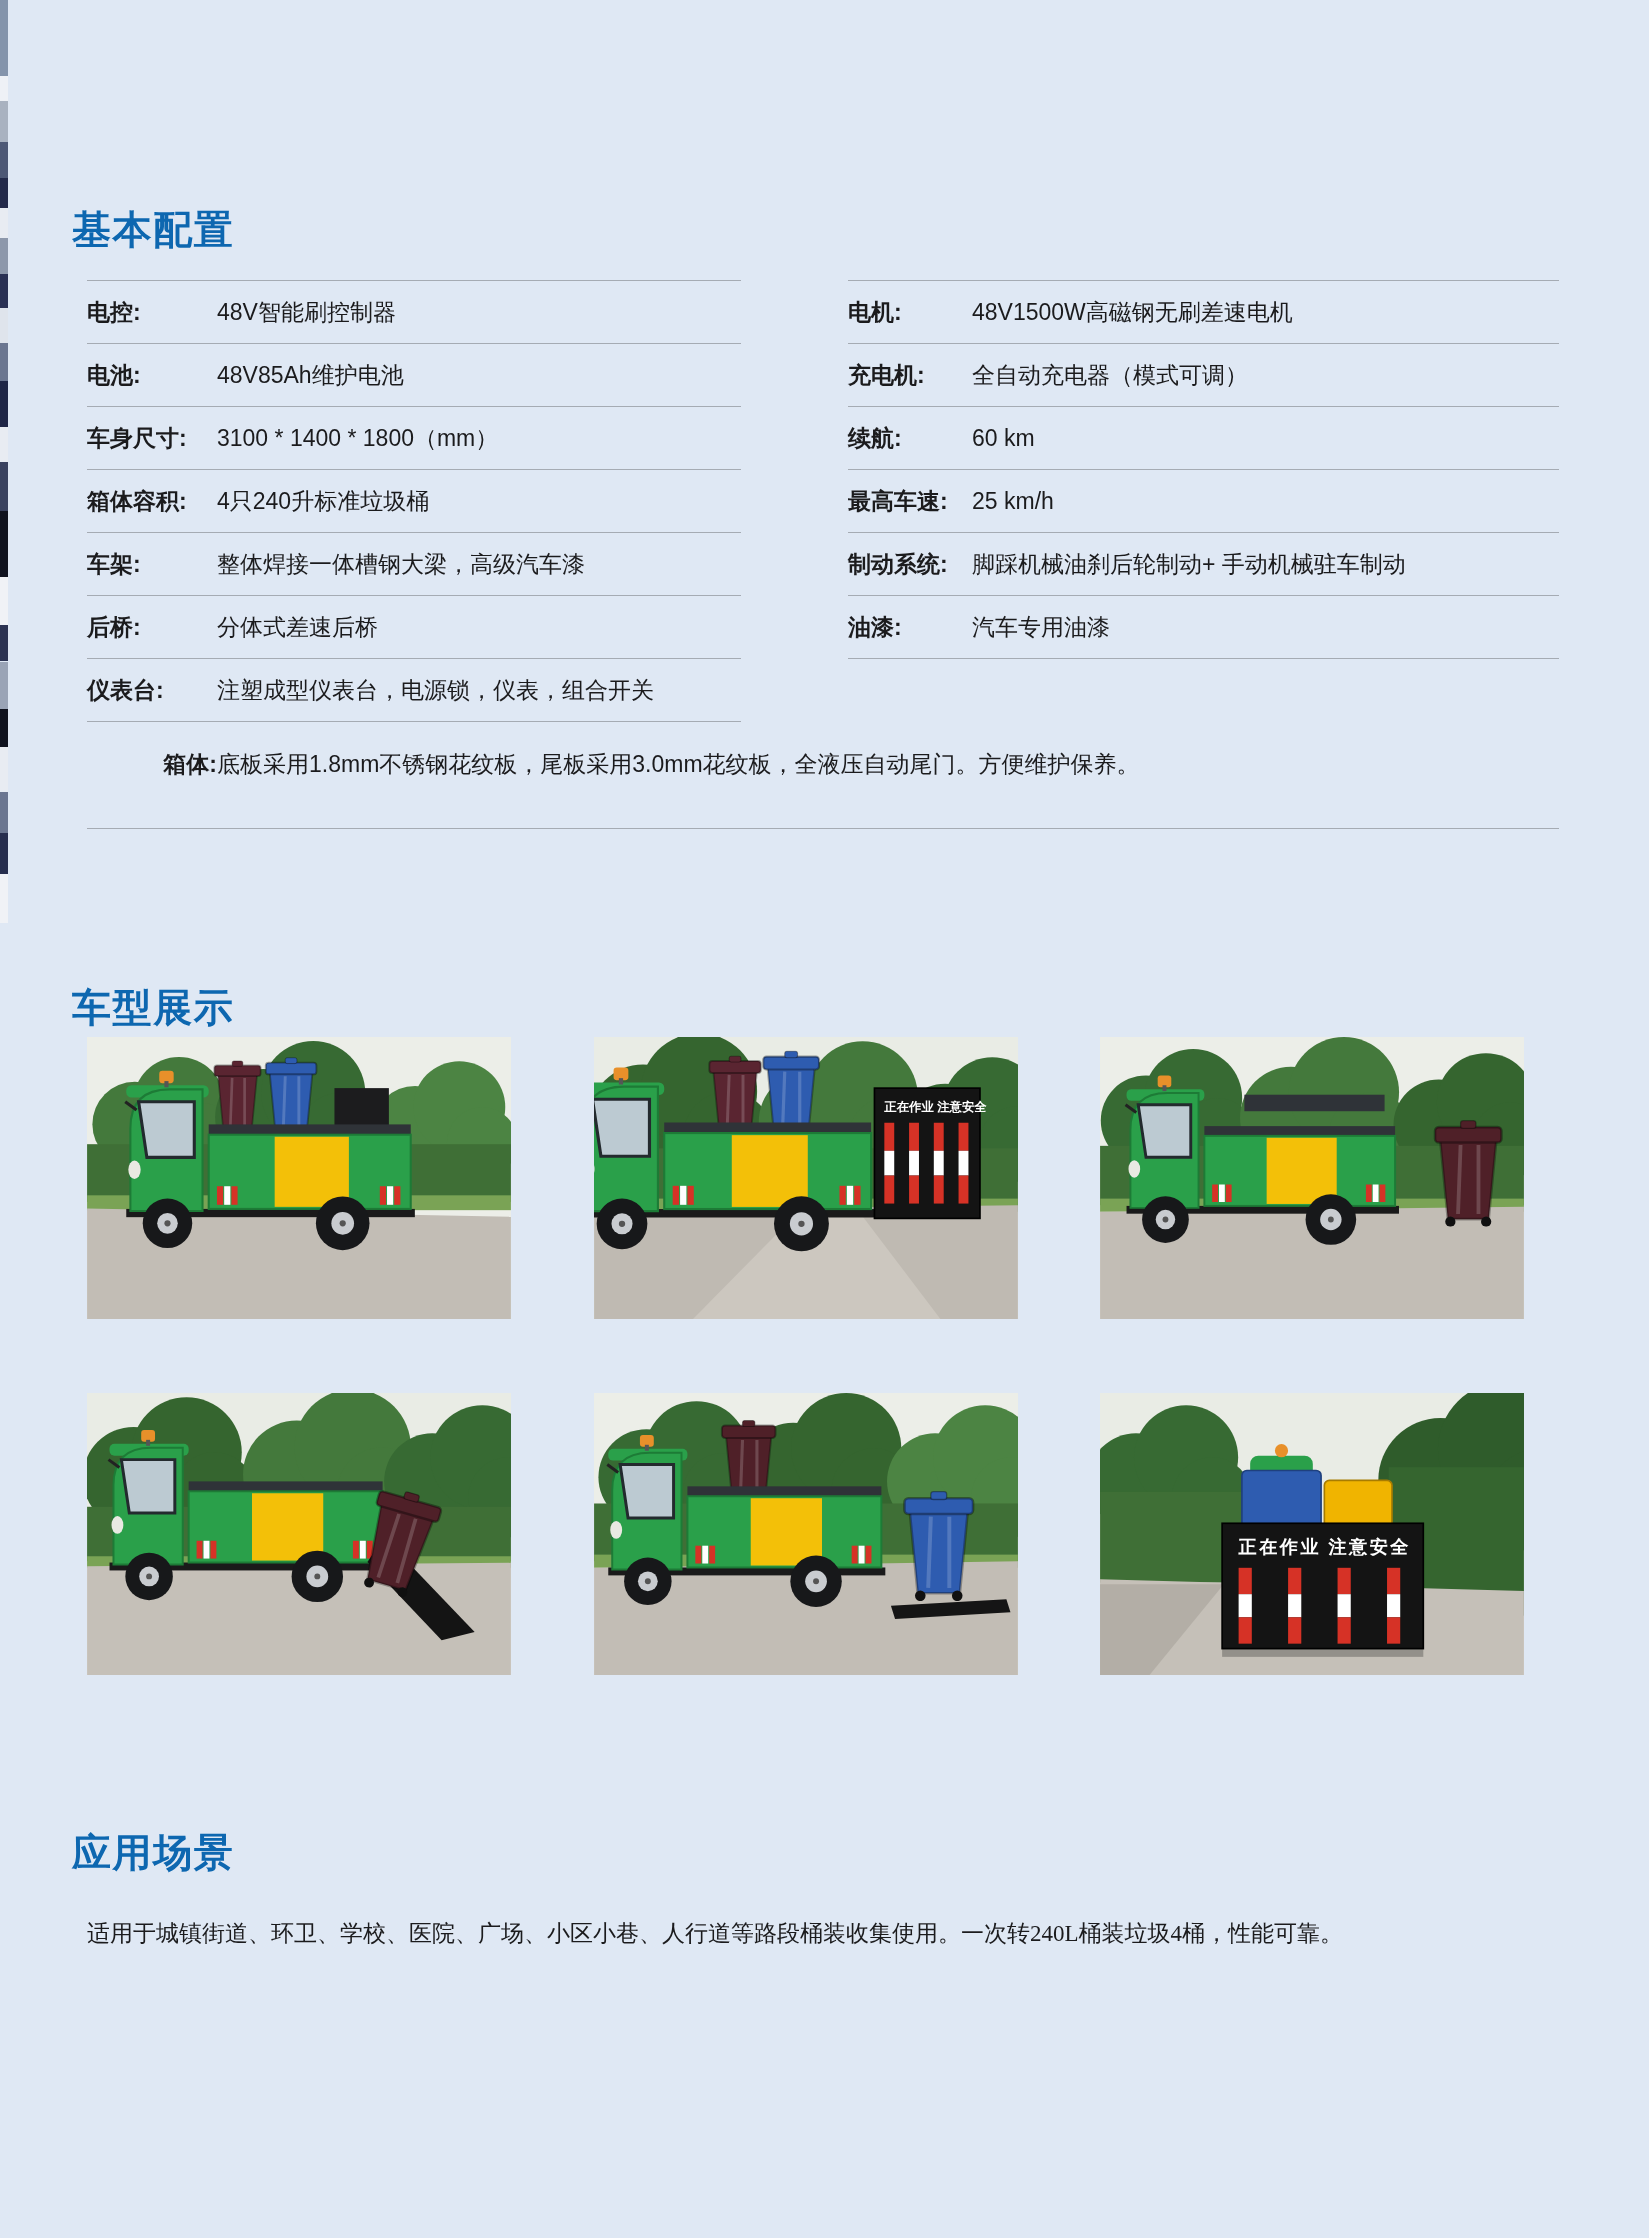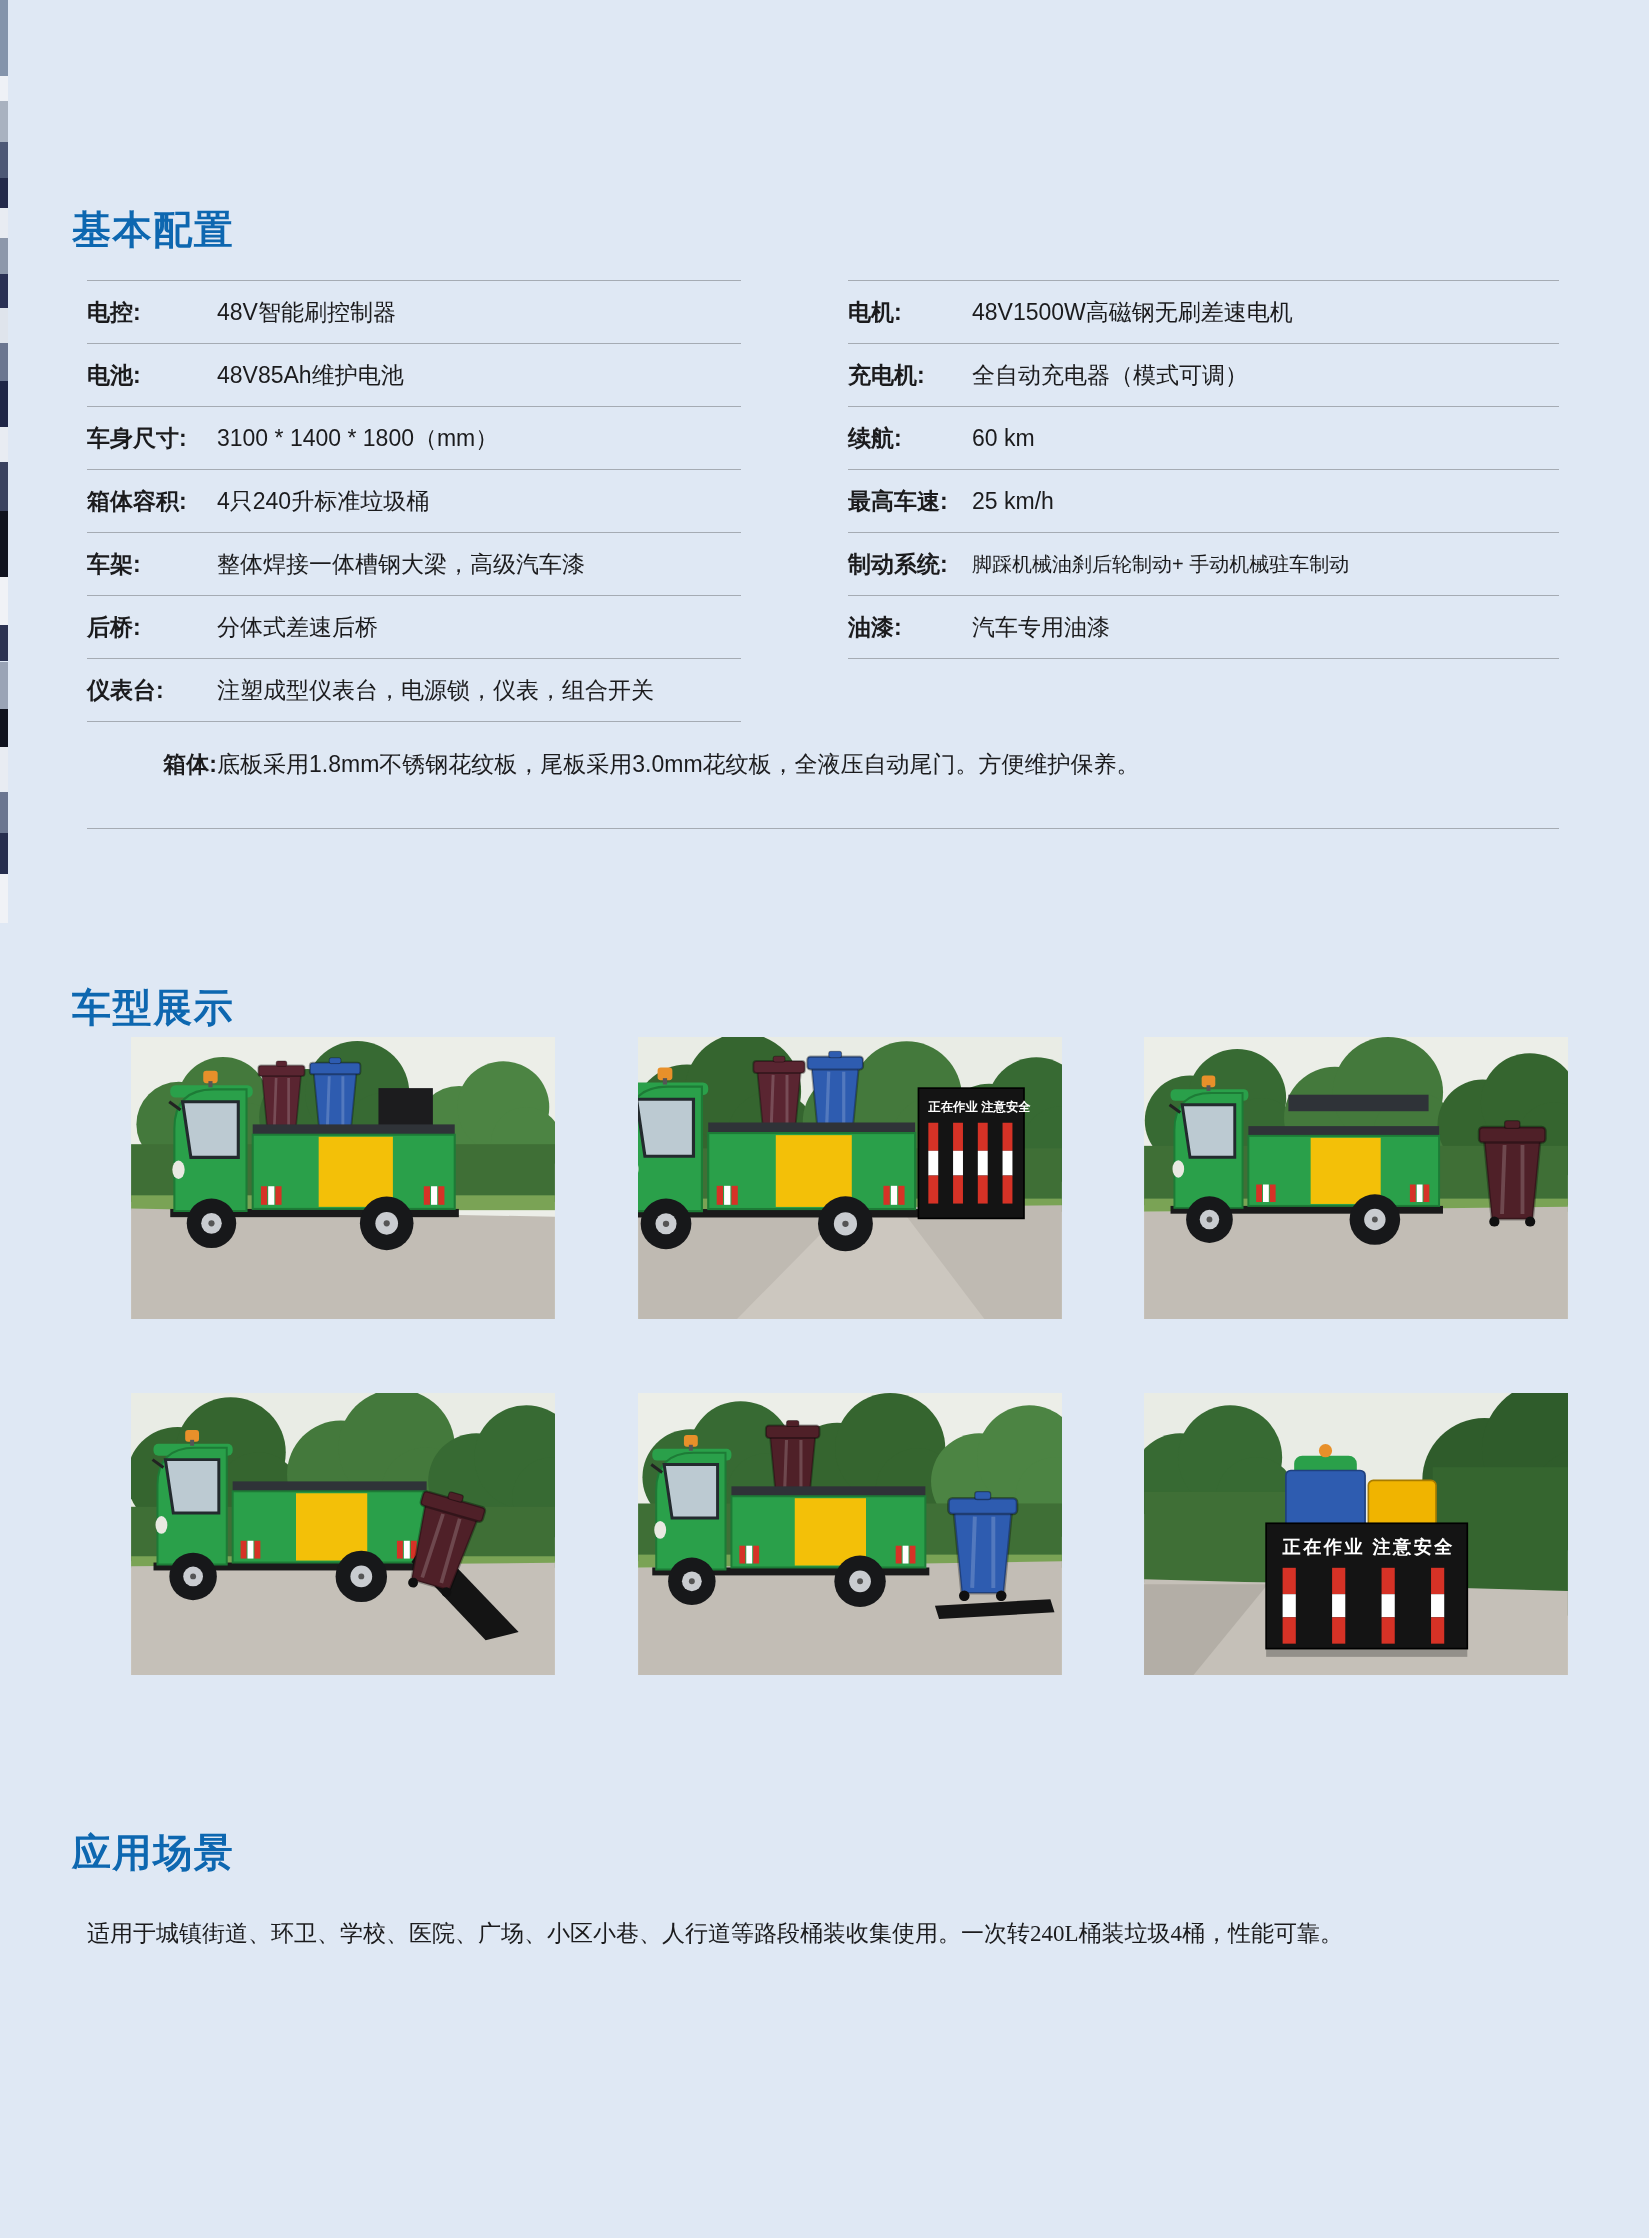--- a/index.html
+++ b/index.html
@@ -23,21 +23,21 @@
   .spec-col .spec-row:last-child{border-bottom:1.6px solid #a5abb3;}
   .spec-label{font-size:23px;font-weight:700;color:#1b1b1d;flex:0 0 auto;}
   #spec-left .spec-label{min-width:130px;}
   #spec-right .spec-label{min-width:124px;}
   .spec-value{font-size:23px;color:#1b1b1d;white-space:nowrap;}
   .spec-full{position:absolute;left:87px;top:718px;width:1472px;height:111px;display:flex;align-items:flex-start;padding-top:0;border-bottom:1.6px solid #a5abb3;box-sizing:border-box;text-align:right;}
   .spec-full .spec-label{min-width:130px;padding-top:31px;}
   .spec-full .spec-value{padding-top:31px;white-space:normal;}
 
   
-  .photo{position:absolute;width:424px;height:282px;background:#eceee8;overflow:hidden;margin-left:44px;}
+  .photo{position:absolute;width:424px;height:282px;background:#eceee8;overflow:hidden;}
   .photo svg{display:block;width:100%;height:100%;}
   #photo-1{left:87px;top:1037px;}
   #photo-2{left:594px;top:1037px;}
   #photo-3{left:1100px;top:1037px;}
   #photo-4{left:87px;top:1393px;}
   #photo-5{left:594px;top:1393px;}
   #photo-6{left:1100px;top:1393px;}
 
   
   .app-par{position:absolute;left:87px;top:1894px;width:1485px;font-size:23px;color:#1b1b1d;line-height:1.5;font-family:Liberation Serif, serif;}
@@ -163,21 +163,21 @@
     <div class="spec-row">
       <span class="spec-label">续航:</span>
       <span class="spec-value">60 km</span>
     </div>
     <div class="spec-row">
       <span class="spec-label">最高车速:</span>
       <span class="spec-value">25 km/h</span>
     </div>
     <div class="spec-row">
       <span class="spec-label">制动系统:</span>
-      <span class="spec-value" style="font-size:20px">脚踩机械油刹后轮制动+ 手动机械驻车制动</span>
+      <span class="spec-value" style="font-size:23px">脚踩机械油刹后轮制动+ 手动机械驻车制动</span>
     </div>
     <div class="spec-row">
       <span class="spec-label">油漆:</span>
       <span class="spec-value">汽车专用油漆</span>
     </div>
   </div>
 
   <div class="spec-full">
     <span class="spec-label">箱体:</span>
     <span class="spec-value">底板采用1.8mm不锈钢花纹板，尾板采用3.0mm花纹板，全液压自动尾门。方便维护保养。</span>

